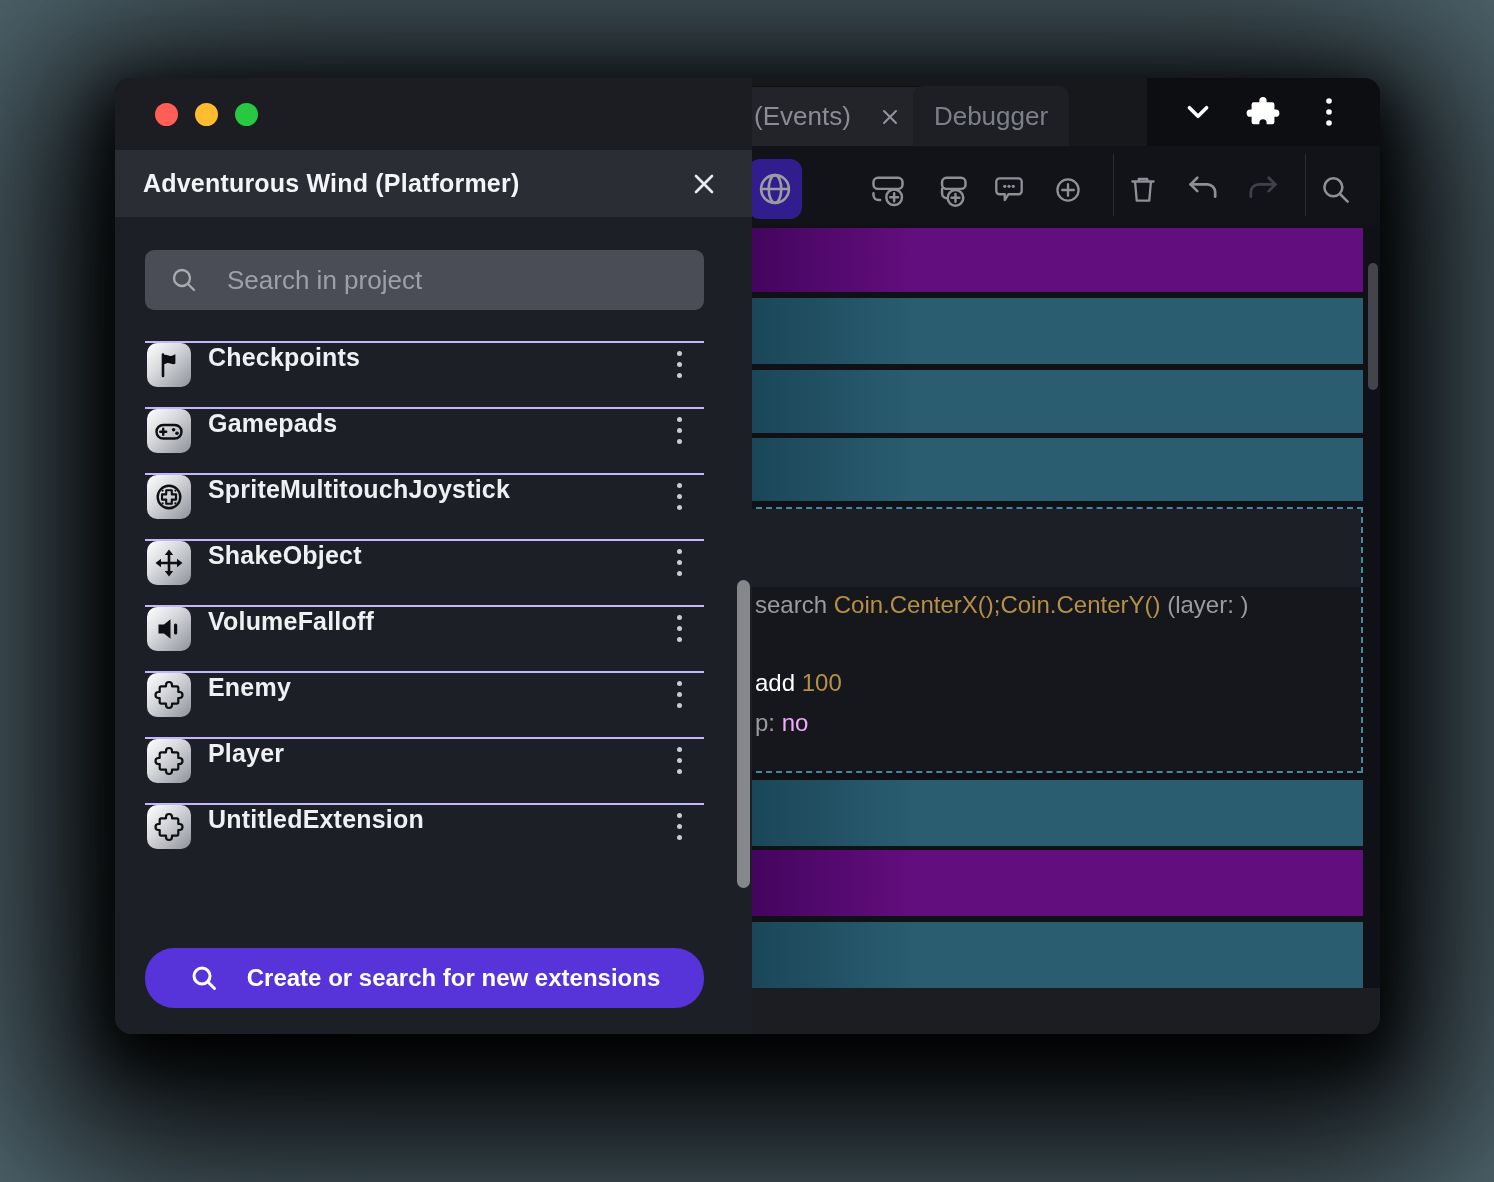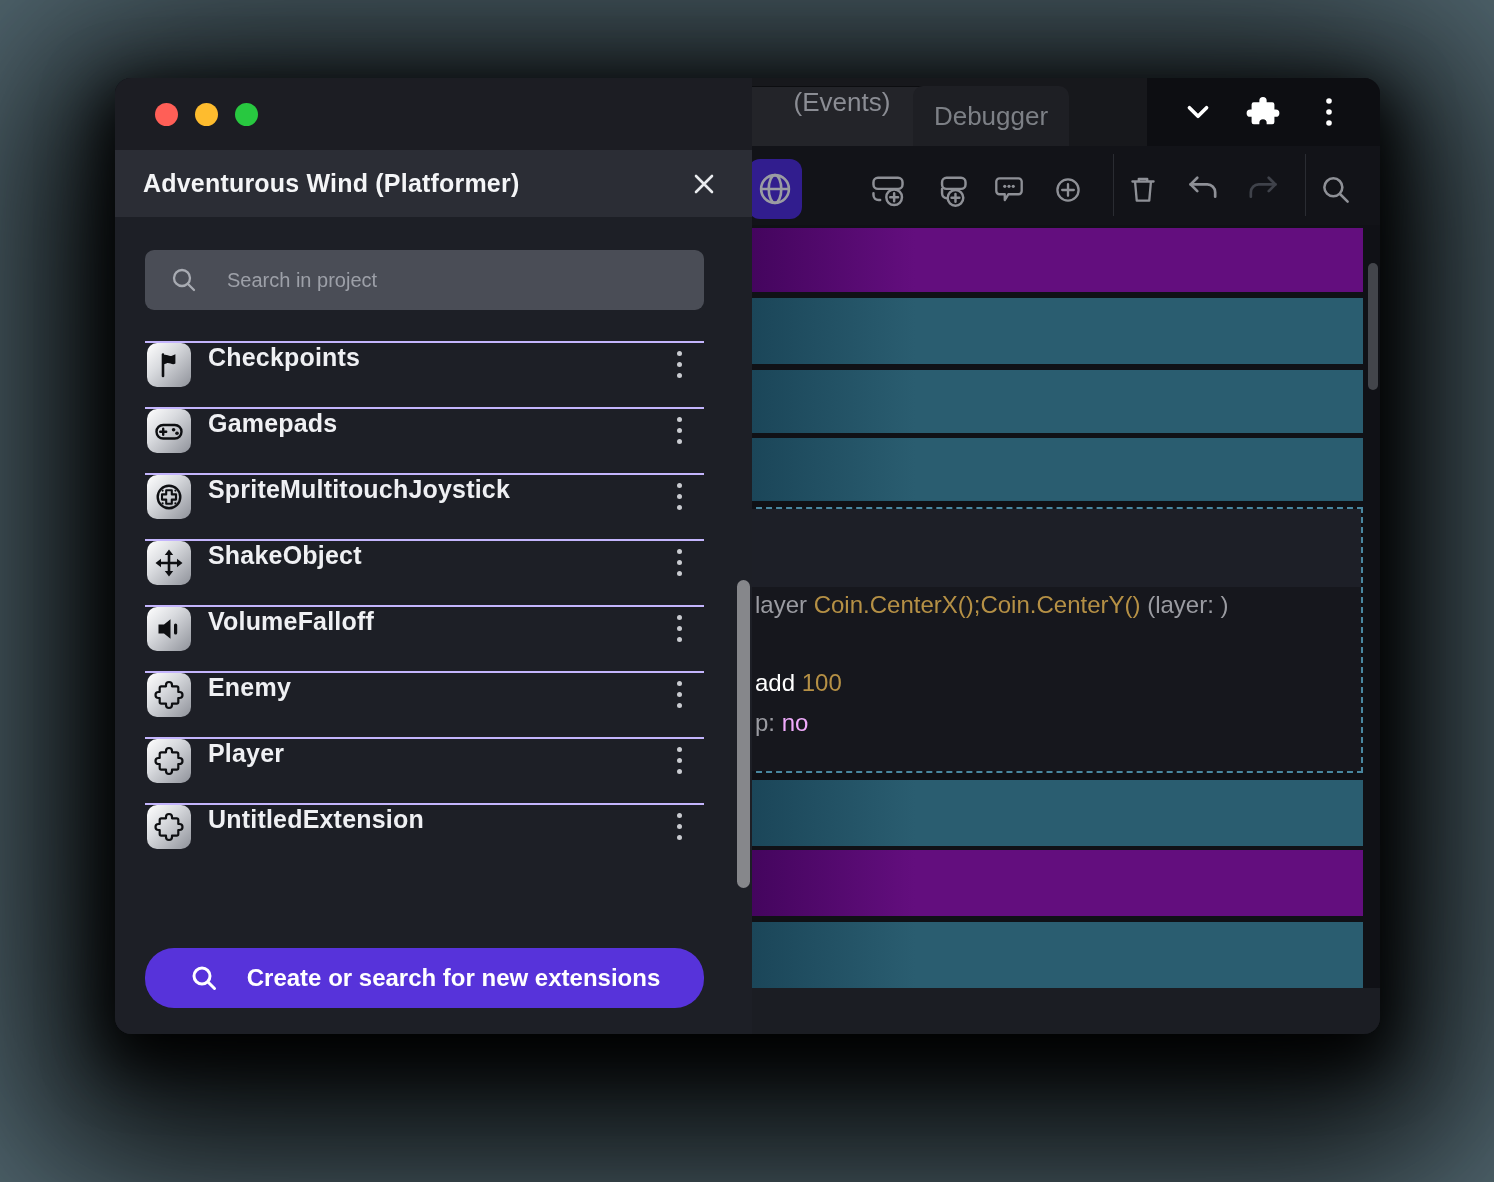--- a/index.html
+++ b/index.html
@@ -11,21 +11,21 @@
   }
   .window{
     position:absolute;left:115px;top:78px;width:1265px;height:956px;
     border-radius:16px;background:#15161b;overflow:hidden;
     box-shadow:0 20px 60px 10px rgba(0,0,0,.95),0 60px 160px 70px rgba(0,0,0,.78),0 0 240px 40px rgba(0,0,0,.55);
   }
   
   .tabbar{position:absolute;left:0;top:0;right:0;height:68px;background:#17181c;}
   .tab{position:absolute;top:8px;height:60px;display:flex;align-items:center;font-size:26px;}
   .tab-events{left:604px;width:212px;background:#232429;border:1px solid #0c0d10;border-bottom:none;
-    border-radius:10px 10px 0 0;color:#8b8d94;padding-left:34px;gap:28px;box-sizing:border-box;flex-direction:column;}
+    border-radius:10px 10px 0 0;color:#8b8d94;padding-left:34px;gap:28px;box-sizing:border-box;}
   .tab-debugger{left:798px;width:156px;background:#1e1f24;border-radius:10px 10px 0 0;color:#7d8086;justify-content:center;}
   .tabbar-right{position:absolute;left:1032px;top:0;right:0;height:68px;background:#0d0e12;
     display:flex;align-items:center;justify-content:space-around;padding:0 18px;}
   .tabbar-right .ibtn{width:44px;height:44px;display:flex;align-items:center;justify-content:center;}
 
   .toolbar{position:absolute;left:0;top:68px;right:0;height:79px;background:#121318;}
   .globe-btn{position:absolute;left:633px;top:13px;width:54px;height:60px;border-radius:12px;background:#311d8e;
     display:flex;align-items:center;justify-content:center;}
   .tbtn{position:absolute;top:22px;width:44px;height:44px;display:flex;align-items:center;justify-content:center;}
   .tdiv{position:absolute;top:8px;height:62px;width:1px;background:#2a2c32;}
@@ -47,21 +47,21 @@
   .traffic{position:absolute;left:0;top:0;right:0;height:72px;background:#1c1d23;border-radius:16px 0 0 0;}
   .dot{position:absolute;top:25px;width:23px;height:23px;border-radius:50%;}
   .dot-red{left:40px;background:#ff5f57;} .dot-yellow{left:80px;background:#febc2e;} .dot-green{left:120px;background:#28c840;}
   .modal-header{position:absolute;left:0;top:72px;right:0;height:67px;background:#2b2d35;
     display:flex;align-items:center;padding:0 28px;box-sizing:border-box;}
   .modal-title{font-size:25px;font-weight:bold;color:#f4f5f7;letter-spacing:.2px;}
   .modal-close{margin-left:auto;width:40px;height:40px;display:flex;align-items:center;justify-content:center;cursor:pointer;}
   .search-wrap{position:absolute;left:30px;top:172px;width:559px;height:60px;}
   .search-wrap input{
     width:100%;height:100%;box-sizing:border-box;border:none;outline:none;border-radius:9px;
-    background:#4a4d56;color:#dcdde2;font-size:20px;padding:0 20px 0 82px;
+    background:#4a4d56;color:#dcdde2;font-size:26px;padding:0 20px 0 82px;
     font-family:"Liberation Sans","DejaVu Sans",sans-serif;}
   .search-wrap input::placeholder{color:#9da0a8;opacity:1;}
   .search-wrap .mag{position:absolute;left:24px;top:15px;pointer-events:none;}
   .ext-list{position:absolute;left:30px;top:263px;width:559px;}
   .ext-row{height:66px;display:flex;border-top:2px solid #c4b5fd;box-sizing:border-box;padding-right:14px;}
   .tile{width:44px;height:44px;border-radius:10px;margin-left:2px;flex:none;
     background:linear-gradient(135deg,#ffffff 0%,#d8dade 40%,#8f929a 100%);
     display:flex;align-items:center;justify-content:center;}
   .ext-label{margin-left:17px;font-size:25px;font-weight:bold;color:#eff0f3;letter-spacing:.2px;}
   .kebab{margin-left:auto;display:flex;flex-direction:column;gap:6px;padding:8px;cursor:pointer;}
@@ -194,21 +194,21 @@
 
   <div class="sheet">
     <div class="erow row-purple" style="top:3px;height:64px"></div>
     <div class="erow row-teal" style="top:73px;height:66px"></div>
     <div class="erow row-teal" style="top:145px;height:63px"></div>
     <div class="erow row-teal" style="top:213px;height:63px"></div>
 
     <div class="erow row-selected" style="top:282px;height:266px">
       <div class="sel-cond"></div>
       <div class="sel-act"></div>
-      <div class="codeline" style="top:81px"><span class="seg-gray">layer </span><span class="seg-gold">Coin.CenterX()</span><span class="seg-gold">;</span><span class="seg-gold">Coin.CenterY()</span><span class="seg-gray"> (layer: )</span></div>
+      <div class="codeline" style="top:81px"><span class="seg-gray">search </span><span class="seg-gold">Coin.CenterX()</span><span class="seg-gold">;</span><span class="seg-gold">Coin.CenterY()</span><span class="seg-gray"> (layer: )</span></div>
       <div class="codeline" style="top:159px"><span class="seg-violet">add</span><span class="seg-gold"> 100</span></div>
       <div class="codeline" style="top:199px"><span class="seg-gray">p: </span><span class="seg-green">no</span></div>
     </div>
 
     <div class="erow row-teal" style="top:555px;height:66px"></div>
     <div class="erow row-purple" style="top:625px;height:66px"></div>
     <div class="erow row-teal" style="top:697px;height:66px"></div>
     <div class="below-rows"></div>
     <div class="ev-scrollbar"></div>
   </div>

